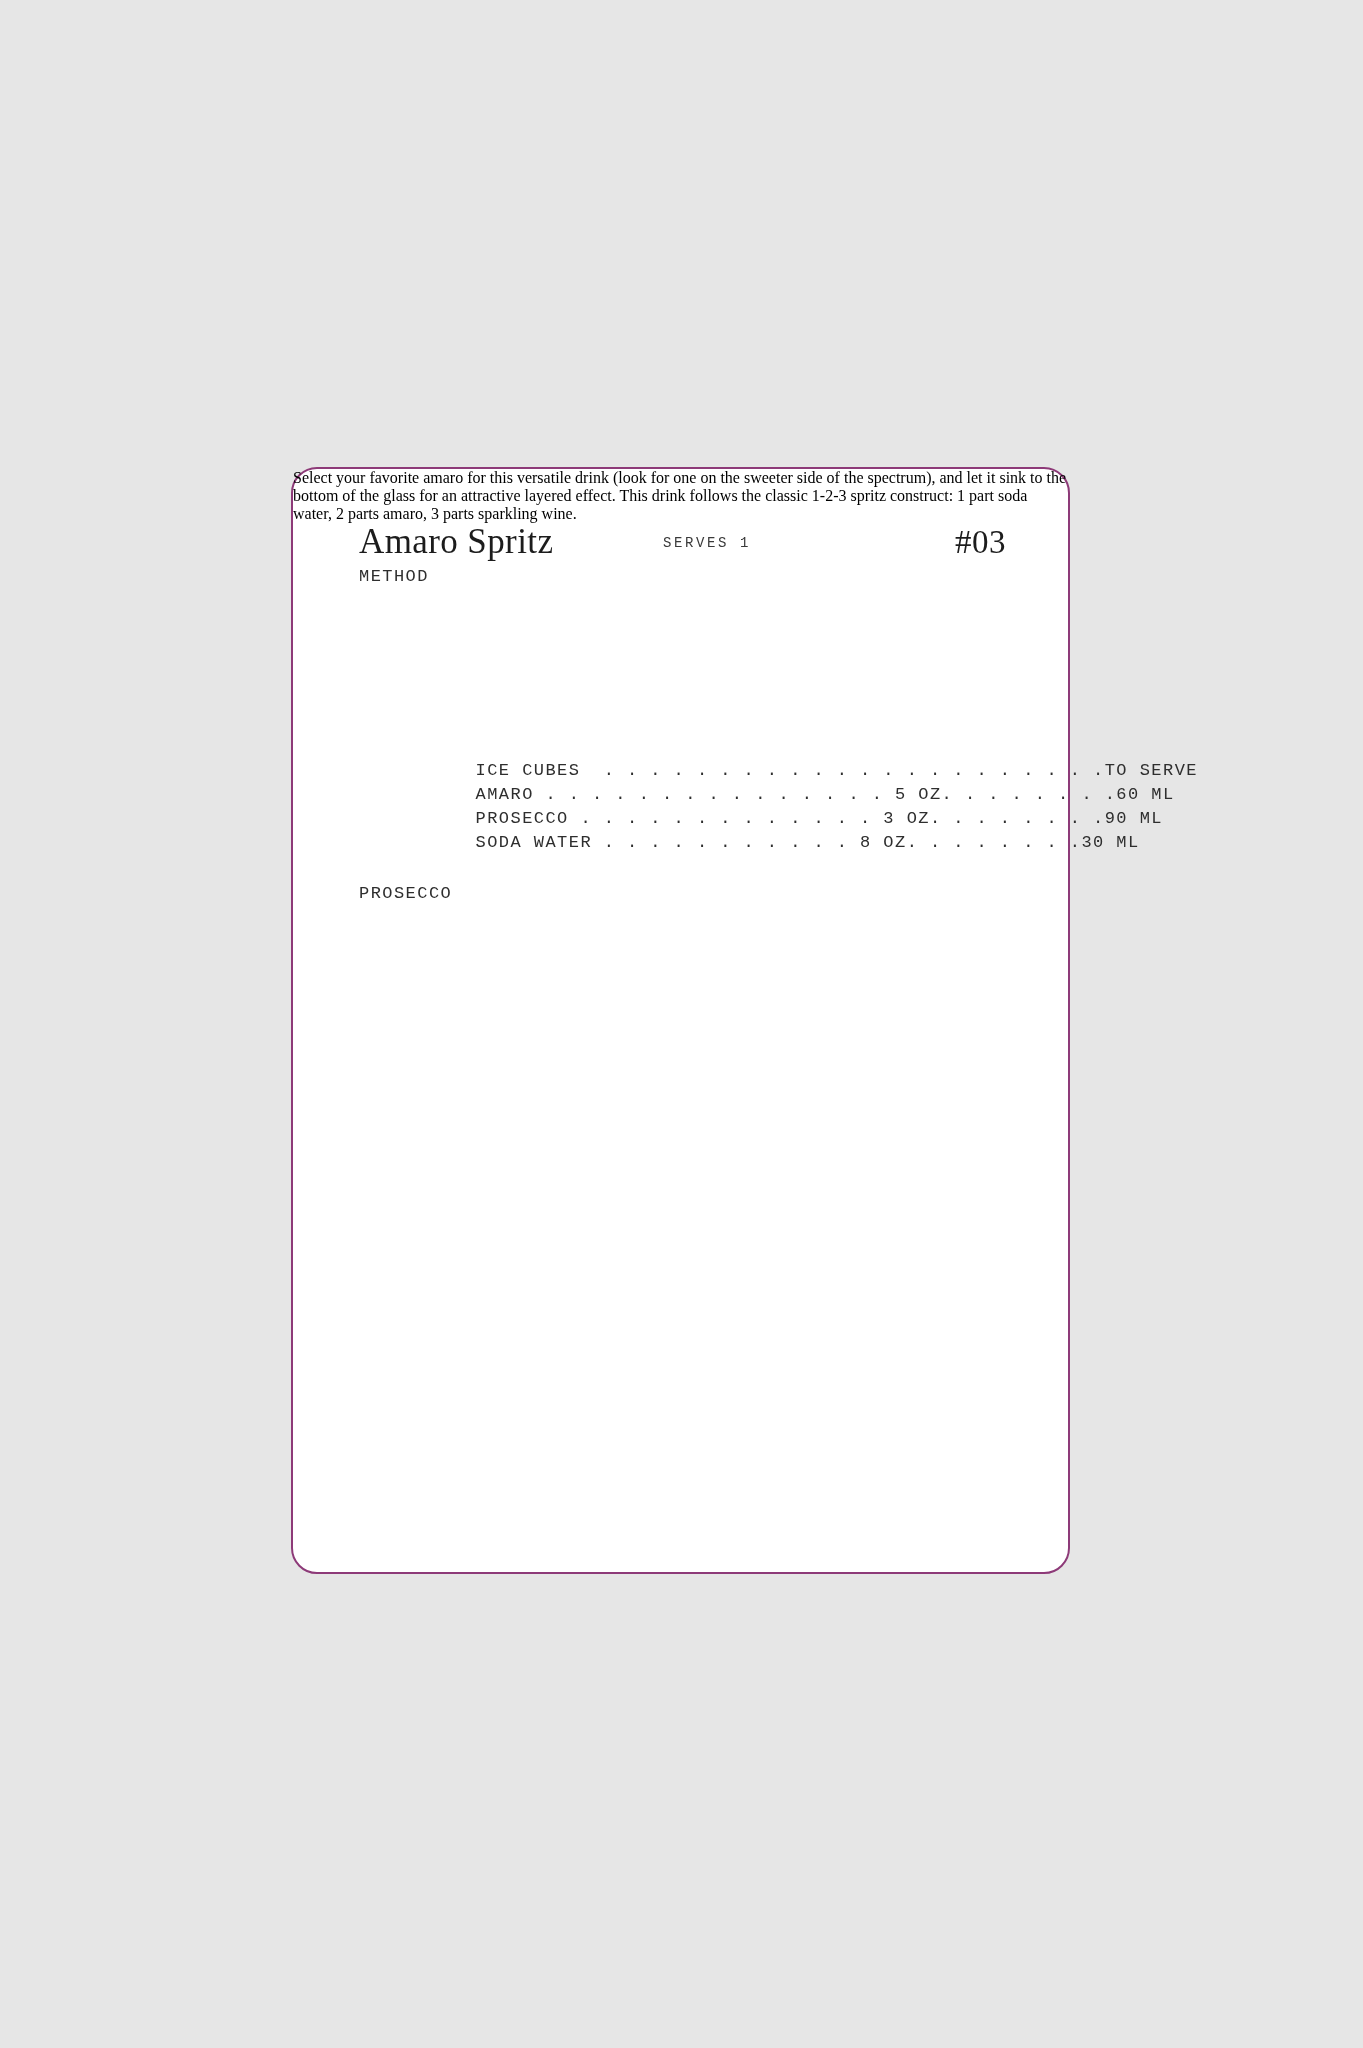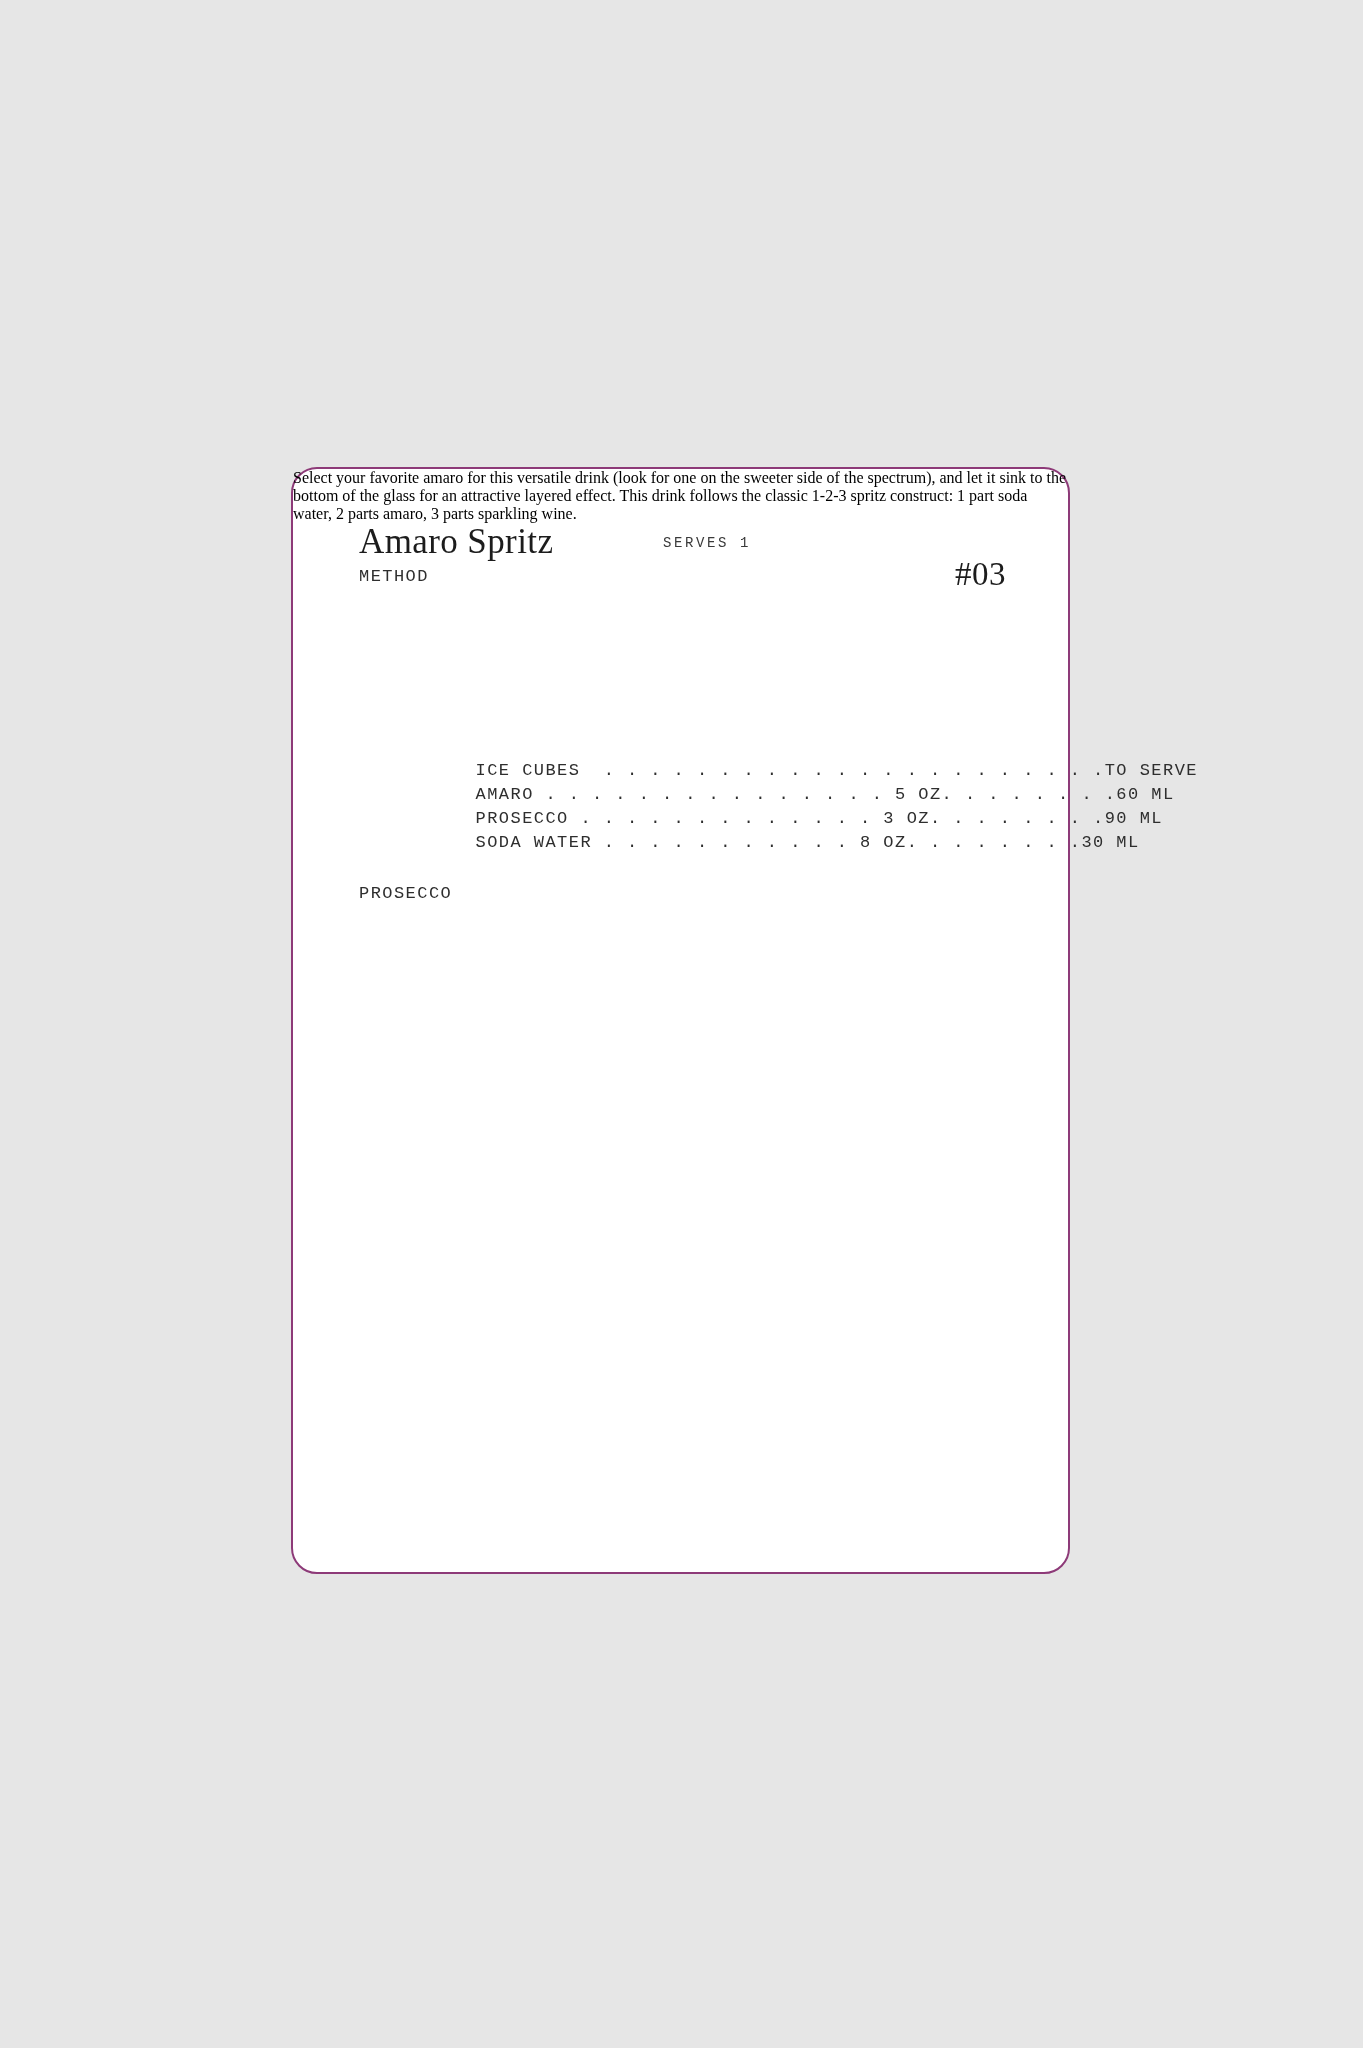--- a/index.html
+++ b/index.html
@@ -69,21 +69,20 @@
     position: absolute;
     right: 0;
     top: 0;
     font-family: "Liberation Serif", serif;
     font-size: 33px;
     font-weight: 400;
     color: #1c1c1c;
     white-space: nowrap;
     line-height: 44px;
     letter-spacing: 0.5px;
-    margin-top: 32px;
   }
 
   
   .mono-block {
     position: absolute;
     left: 66px;
     font-family: "Liberation Mono", monospace;
     font-size: 17px;
     color: #2e2e2e;
     letter-spacing: 1.45px;

